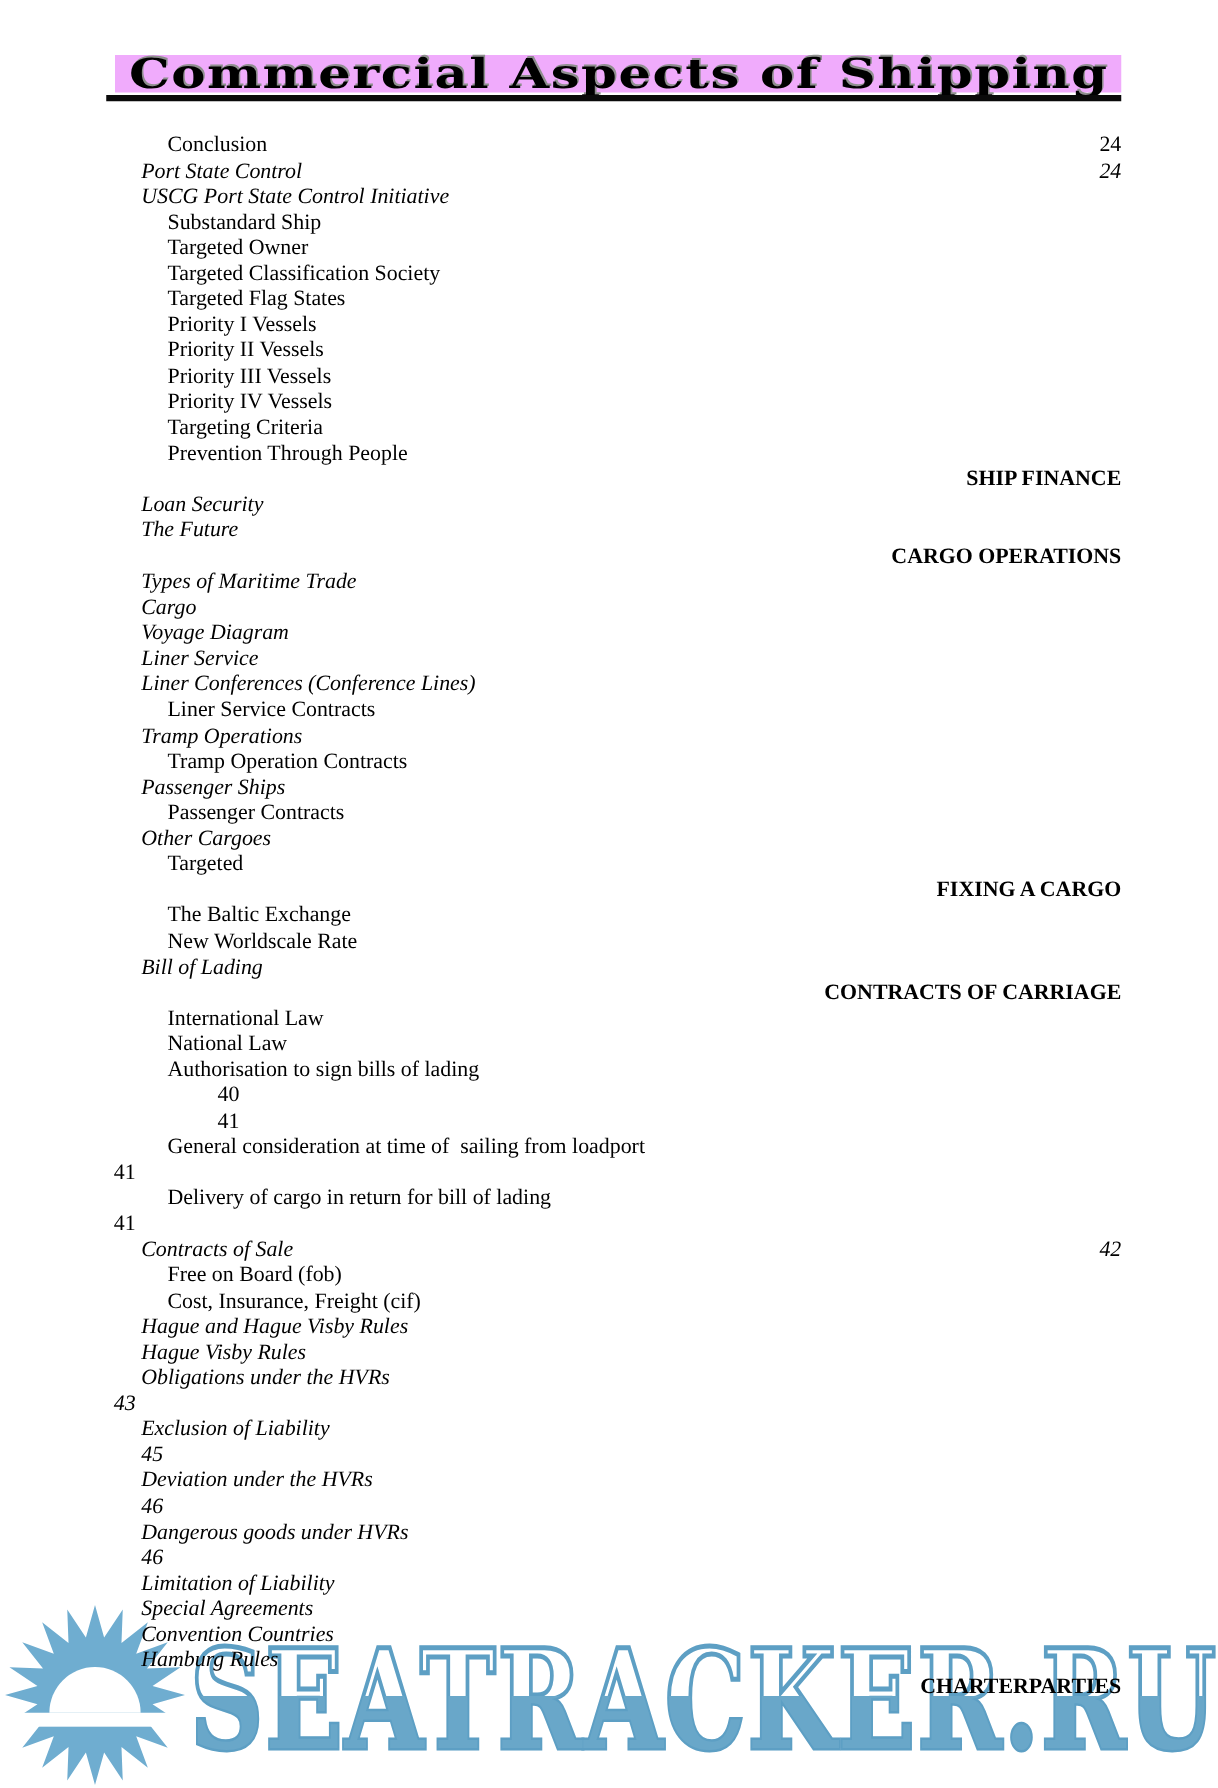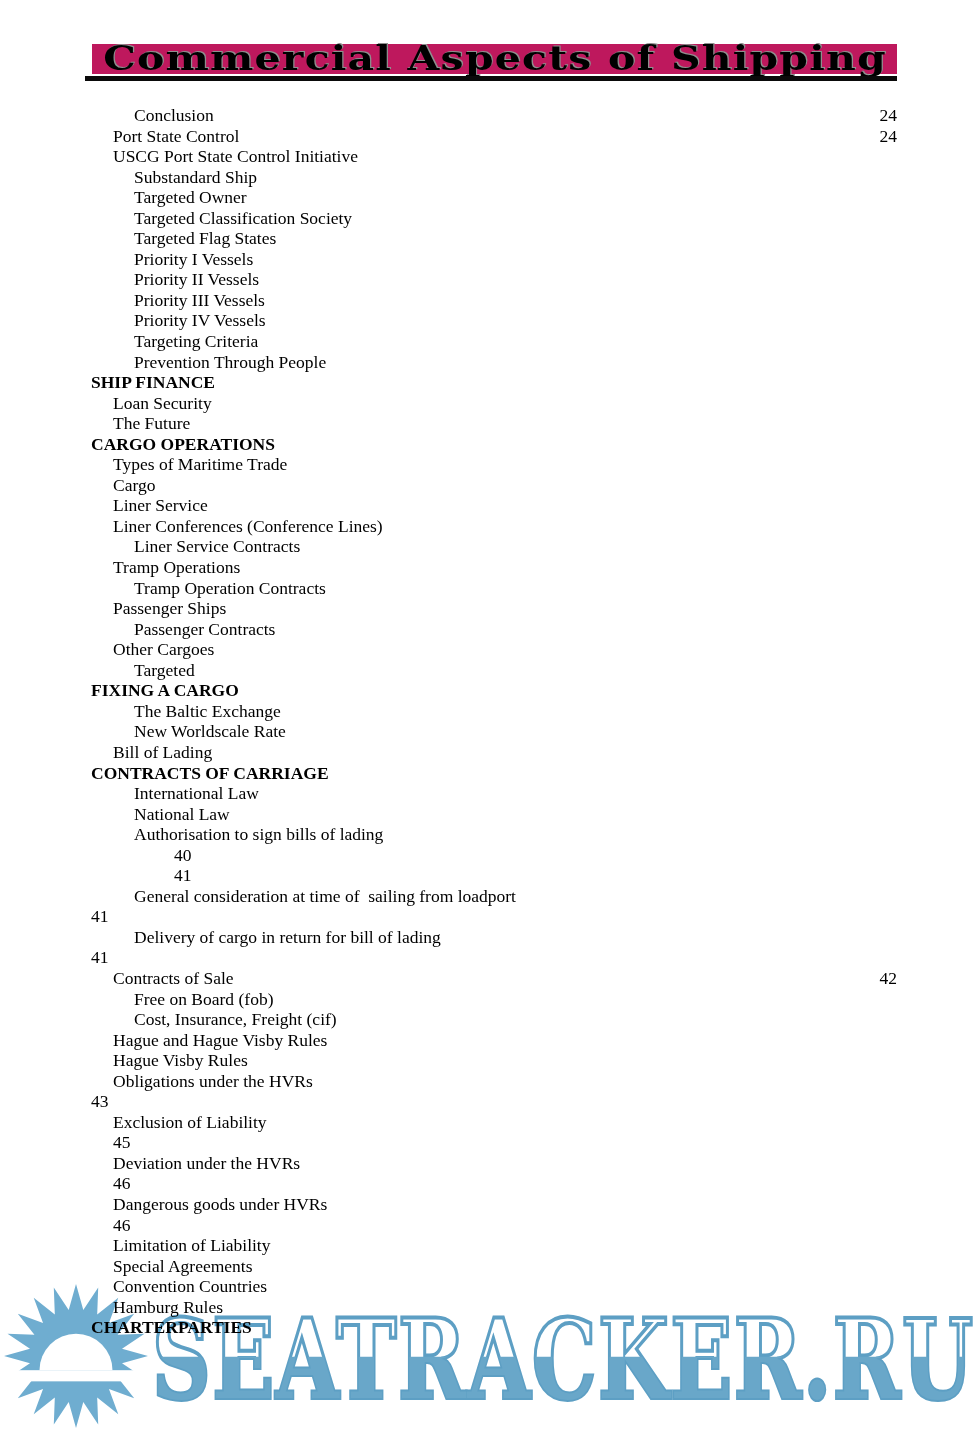--- a/index.html
+++ b/index.html
@@ -7,21 +7,21 @@
     position:relative;
     width:974px;height:1430px;
     background:#ffffff;
     overflow:hidden;
     font-family:"Liberation Serif", serif;
     color:#000;
   }
   
   .title-bar{
     position:absolute;left:92px;top:44px;width:805px;height:30px;
-    background:#be185d;
+    background:#f0abfc;
     display:flex;align-items:center;justify-content:center;
   }
   .title-text{
     font-family:"DejaVu Serif", serif;
     font-weight:bold;
     font-size:33px;
     line-height:30px;
     letter-spacing:1px;
     white-space:nowrap;
     transform:scaleX(1.24);
@@ -42,22 +42,22 @@
     display:flex;justify-content:space-between;align-items:baseline;
     height:20.55px;line-height:20.55px;
     font-size:17.5px;
   }
   .toc-label{white-space:pre;}
   .toc-page{text-align:center;}
   .indent-0{padding-left:0;}
   .indent-1{padding-left:22px;}
   .indent-2{padding-left:43px;}
   .indent-3{padding-left:83px;}
-  .style-bold{font-weight:bold;}
-  .style-italic{gap:16px;}
+  .style-bold{font-weight:bold;justify-content:flex-end;}
+  .style-italic{font-style:italic;gap:16px;}
   
   .watermark{
     position:absolute;left:0;top:0;width:974px;height:1164px;
     z-index:1;pointer-events:none;
   }
   .wm-text{
     position:absolute;left:152px;top:1305px;height:110px;
     font-family:"DejaVu Serif", serif;
     font-weight:bold;
     font-size:110px;line-height:110px;
@@ -147,20 +147,23 @@
       <div class="toc-row indent-0 style-bold">
         <span class="toc-label">CARGO OPERATIONS</span>
       </div>
       <div class="toc-row indent-1 style-italic">
         <span class="toc-label">Types of Maritime Trade</span>
       </div>
       <div class="toc-row indent-1 style-italic">
         <span class="toc-label">Cargo</span>
       </div>
       <div class="toc-row indent-1 style-italic">
+        <span class="toc-label">Voyage Diagram</span>
+      </div>
+      <div class="toc-row indent-1 style-italic">
         <span class="toc-label">Liner Service</span>
       </div>
       <div class="toc-row indent-1 style-italic">
         <span class="toc-label">Liner Conferences (Conference Lines)</span>
       </div>
       <div class="toc-row indent-2 style-regular">
         <span class="toc-label">Liner Service Contracts</span>
       </div>
       <div class="toc-row indent-1 style-italic">
         <span class="toc-label">Tramp Operations</span>

